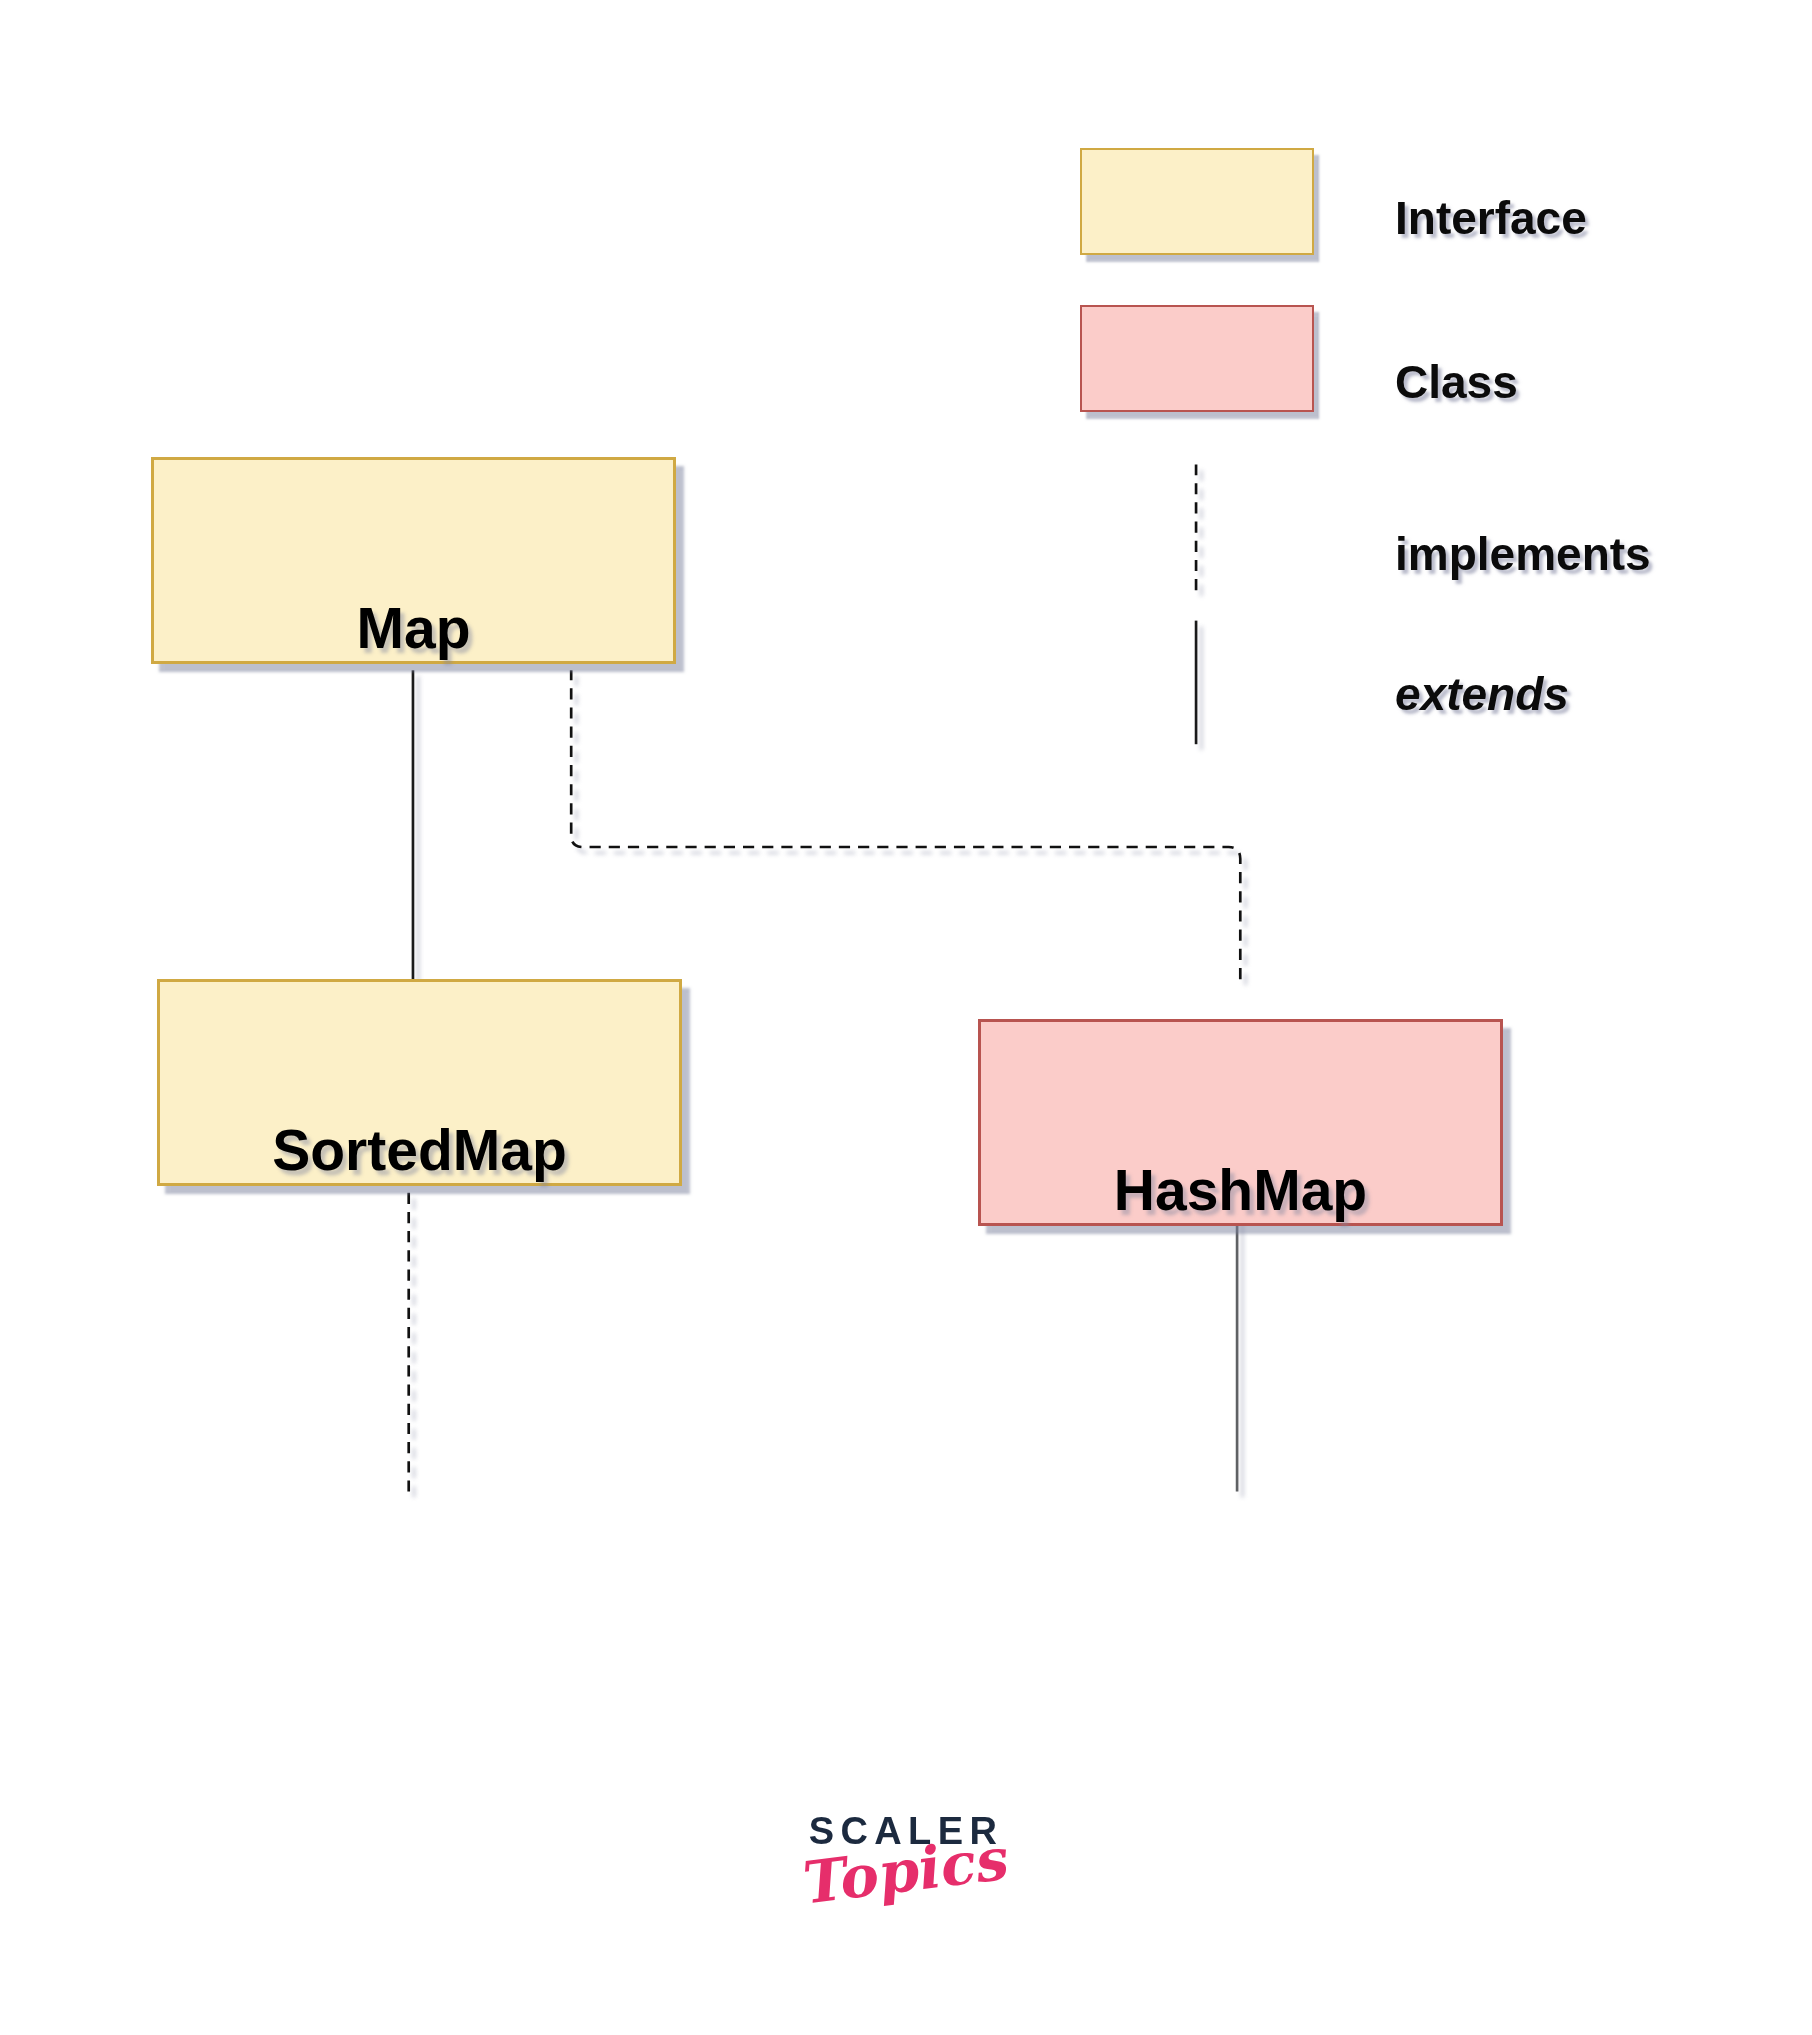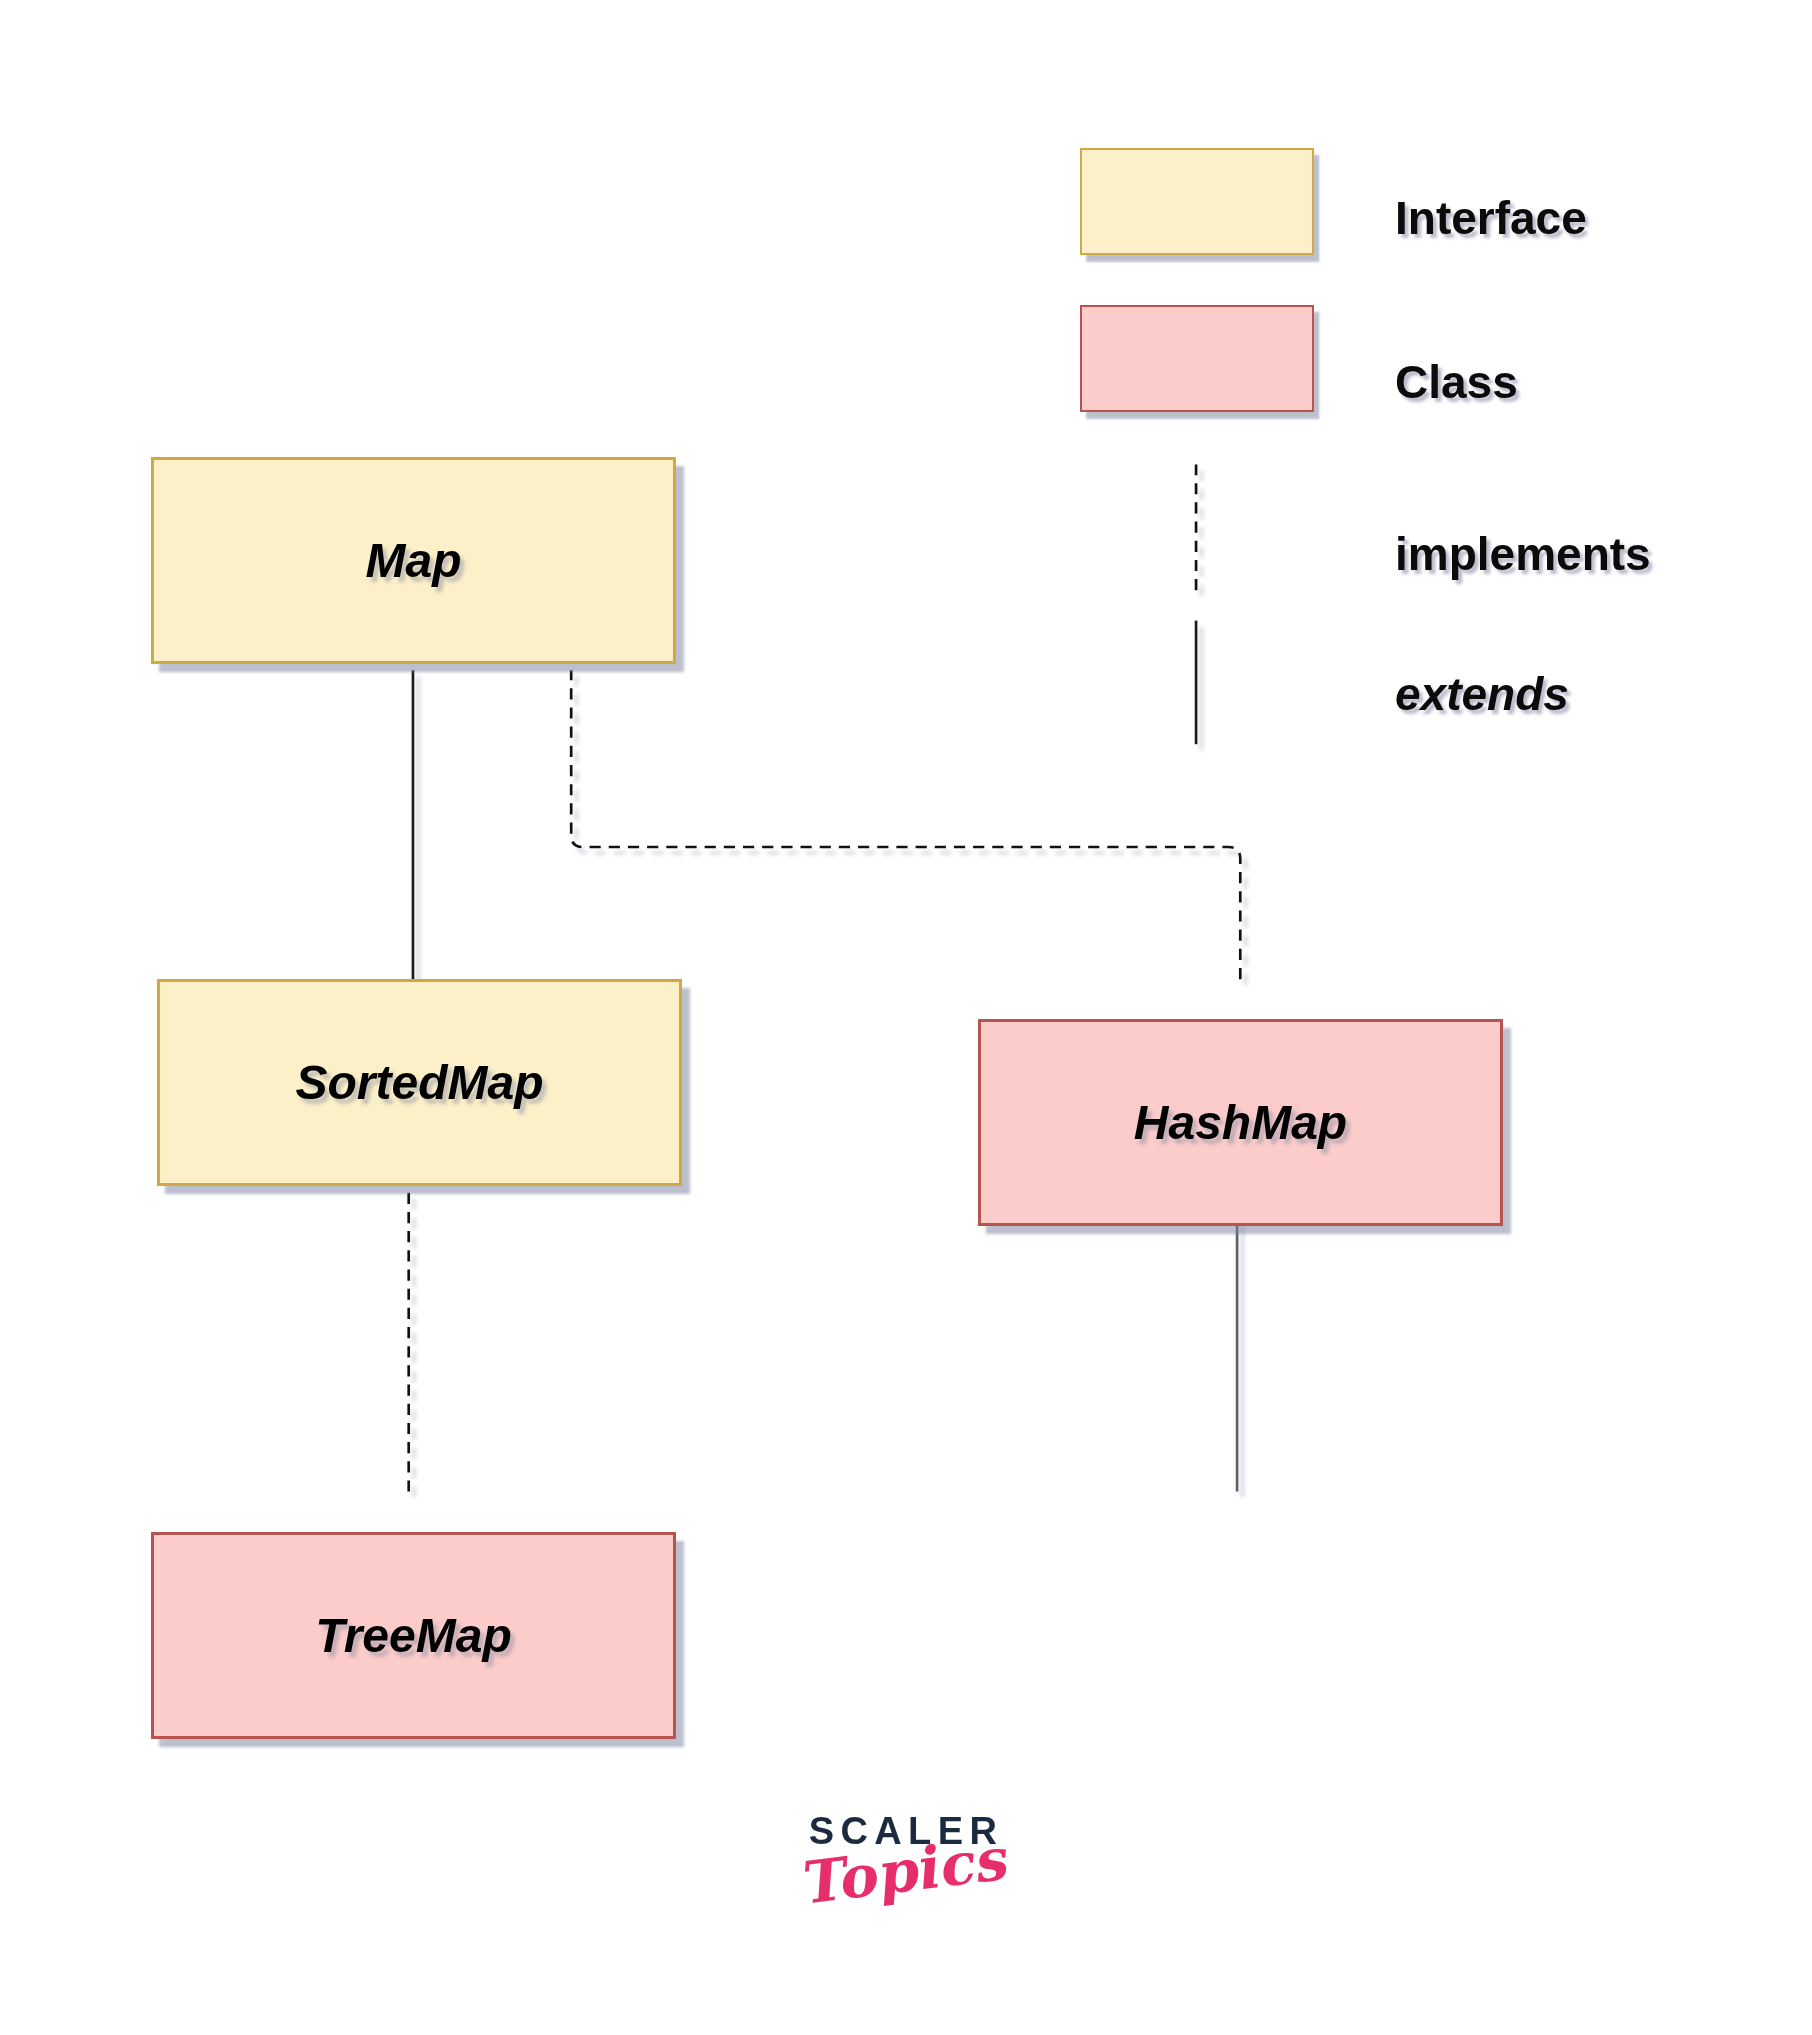--- a/index.html
+++ b/index.html
@@ -22,27 +22,26 @@
     overflow:hidden;
     font-family:"Liberation Sans",sans-serif;
   }
   
   .node{
     position:absolute;
     width:525px;
     height:207px;
     box-sizing:border-box;
     display:flex;
-    align-items:center;
+    align-items:flex-end;
     justify-content:center;
     font-weight:700;
-    font-size:48px;
+    font-size:57px;
     color:#000;
     box-shadow:8px 8.5px 2.7px var(--shadow);
-    font-style:italic;
   }
   .node.interface{background:var(--interface-fill);border:3.2px solid var(--interface-stroke);}
   .node.clazz{background:var(--class-fill);border:3.2px solid var(--class-stroke);margin-top:40px;}
   .node .lbl{text-shadow:4.3px 4.8px 3.7px rgba(130,136,160,0.45);}
 
   #node-map{left:151px;top:457px;}
   #node-sortedmap{left:157px;top:979px;}
   #node-hashmap{left:978px;top:979px;}
   #node-treemap{left:151px;top:1492px;}
   #node-linkedhashmap{left:978px;top:1492px;}
@@ -124,23 +123,20 @@
 
   <div class="node interface" id="node-map">
     <span class="lbl">Map</span>
   </div>
   <div class="node interface" id="node-sortedmap">
     <span class="lbl">SortedMap</span>
   </div>
   <div class="node clazz" id="node-hashmap">
     <span class="lbl">HashMap</span>
   </div>
-  <div class="node clazz" id="node-treemap">
-    <span class="lbl">TreeMap</span>
-  </div>
 
   <div class="swatch" id="swatch-interface"></div>
   <div class="swatch" id="swatch-class"></div>
 
   <div class="legend-label" id="legend-label-interface">Interface</div>
   <div class="legend-label" id="legend-label-class">Class</div>
   <div class="legend-label" id="legend-label-implements">implements</div>
   <div class="legend-label" id="legend-label-extends">extends</div>
 
   <div class="brand" id="brand-top">SCALER</div>

